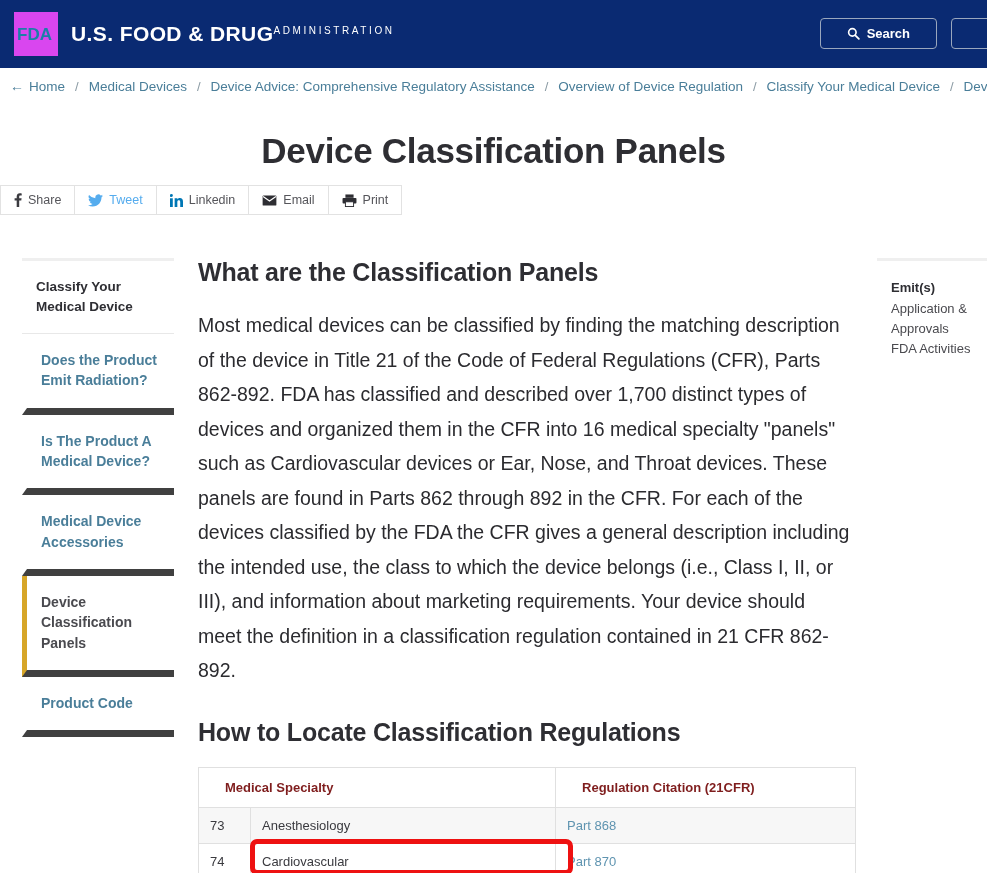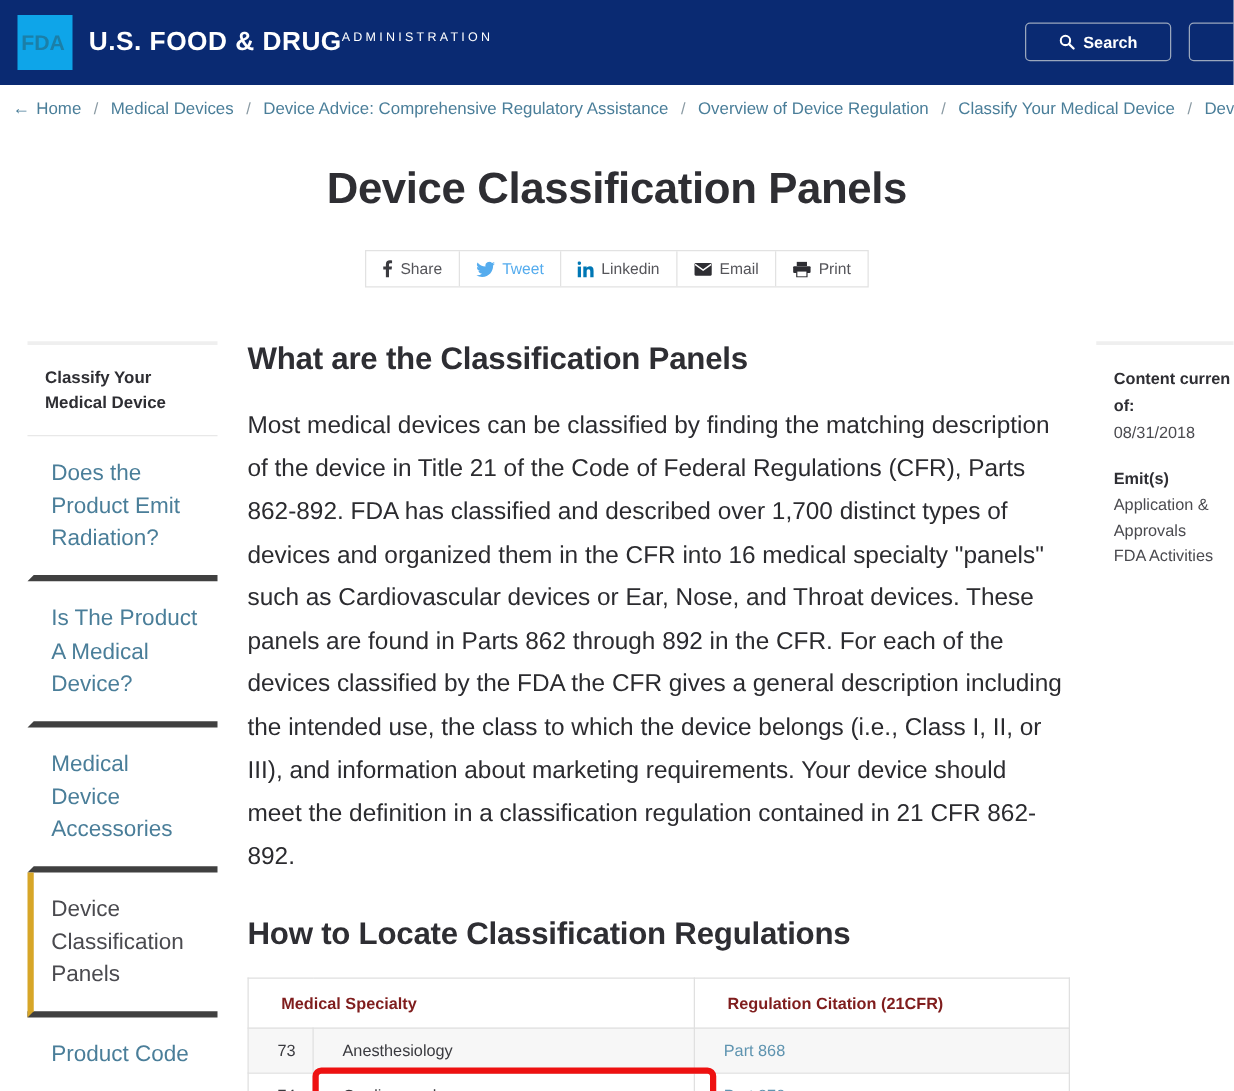--- a/index.html
+++ b/index.html
@@ -17,21 +17,21 @@
     position: relative;
     height: 68px;
     background: #0a2a72;
     display: flex;
     align-items: center;
     padding: 0 14px;
   }
   .brand { display: flex; align-items: center; }
   .fda-logo {
     width: 44px; height: 44px;
-    background: #0ea5e9;
+    background: #d946ef;
     display: flex; align-items: center; justify-content: center;
     margin-right: 13px;
     flex: none;
   }
   .fda-logo svg { display: block; }
   .brand-text { display: flex; flex-direction: row; justify-content: center; }
   .brand-line1 {
     color: #ffffff;
     font-size: 21px;
     font-weight: bold;
@@ -103,22 +103,22 @@
     font-size: 35px;
     font-weight: bold;
     color: #2e2e33;
     margin: 27px 0 0 0;
     letter-spacing: -0.3px;
   }
 
   
   .share-wrap {
     display: flex;
-    justify-content: center;
-    margin-top: 29px;
+    justify-content: flex-start;
+    margin-top: 14px;
   }
   .share-bar {
     display: flex;
     border: 1px solid #e2e2e2;
     background: #ffffff;
     height: 30px;
   }
   .share-item {
     display: flex; align-items: center; gap: 6px;
     padding: 0 13px;
@@ -148,26 +148,27 @@
   .nav-head {
     padding: 16px 14px 17px 14px;
     font-size: 13.5px;
     font-weight: bold;
     color: #2e2e33;
     line-height: 1.45;
     border-bottom: 1px solid #e8e8e8;
   }
   .nav-item {
     padding: 16px 14px 17px 14px;
-    font-size: 18px;
+    font-size: 14px;
     line-height: 1.45;
     color: #4a7e99;
-    border-bottom: 5px solid #404040;
+    border-bottom: 7px solid #404040;
     border-left: 5px solid transparent;
     cursor: pointer;
+    font-weight: bold;
   }
   .nav-item.active {
     border-left: 5px solid #d7a628;
     color: #4a4a4f;
     cursor: default;
   }
 
   
   .main {
     flex: 1;
@@ -206,21 +207,21 @@
   }
   table.spec th {
     font-weight: bold;
     font-size: 13px;
     color: #7f1d1d;
     padding: 12px 26px;
     height: 35px;
     background: #ffffff;
   }
   table.spec td {
-    padding: 10px 23px;
+    padding: 10px 11px;
     height: 36px;
   }
   .col-num  { width: 52px; }
   .col-name { width: 305px; }
   .col-cite { width: 300px; }
   tr.shade td { background: #f7f7f7; }
   tr.plain td { background: #ffffff; }
   td.num { border-right: 1px solid #e0e0e0; }
   a.cite {
     color: #5f94b0;
@@ -421,25 +422,20 @@
           </tr>
 
         </tbody>
       </table>
       <div class="annot"></div>
     </div>
   </main>
 
   <aside class="rightrail">
     <div class="rr-block">
-      <div class="rr-label">Content curren</div>
-      <div class="rr-label">of:</div>
-      <div class="rr-value">08/31/2018</div>
-    </div>
-    <div class="rr-block">
       <div class="rr-label">Emit(s)</div>
       <div class="rr-topic-item">Application &amp;</div>
       <div class="rr-topic-item">Approvals</div>
       <div class="rr-topic-item">FDA Activities</div>
     </div>
   </aside>
 
 </div>
 
 </body></html>

